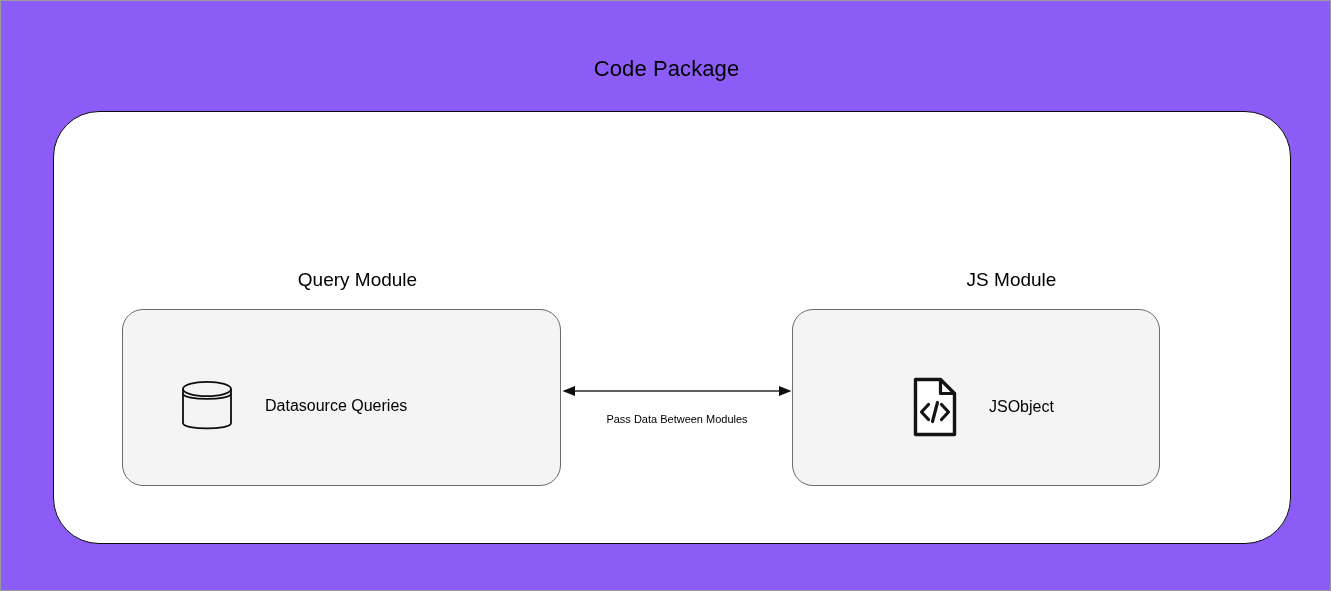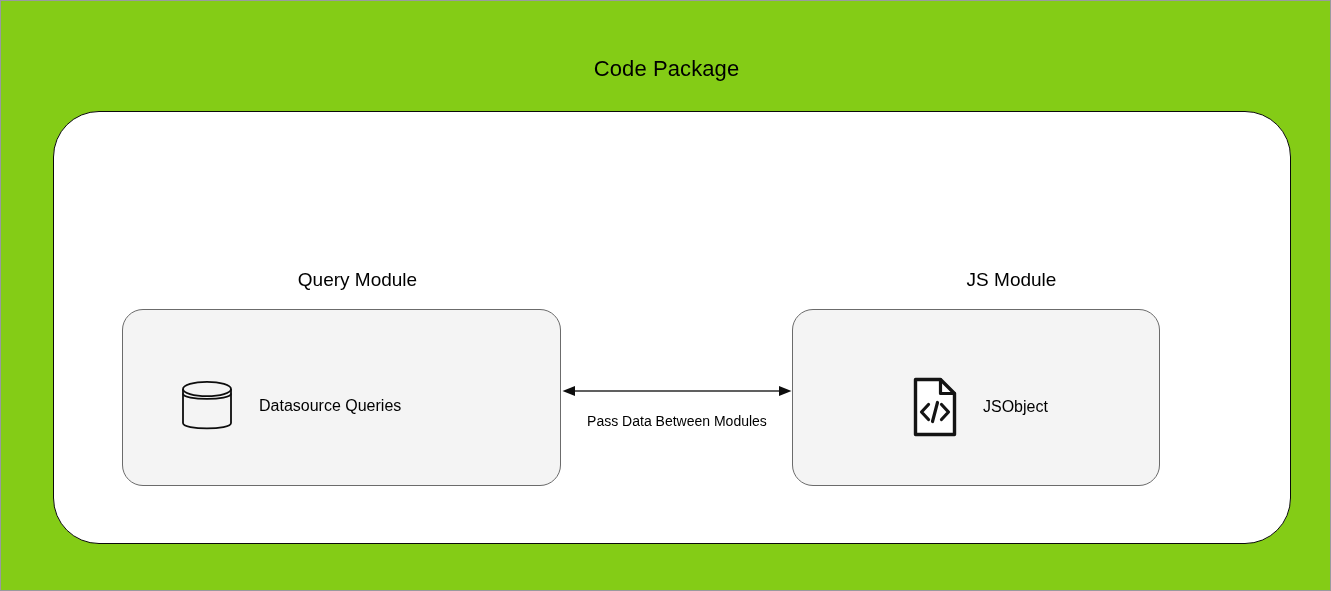--- a/index.html
+++ b/index.html
@@ -9,21 +9,21 @@
   }
   body {
     font-family: "Liberation Sans", sans-serif;
     -webkit-font-smoothing: antialiased;
   }
 
   #canvas {
     position: relative;
     width: 1331px;
     height: 591px;
-    background: #84cc16;
+    background: #8b5cf6;
     box-sizing: border-box;
     border: 1px solid #9a9a9e;
     overflow: hidden;
   }
 
   
   .package-title {
     position: absolute;
     left: 0;
     top: 55px;
@@ -79,21 +79,21 @@
   }
   .module-box.query { left: 121px; width: 439px; }
   .module-box.js    { left: 791px; width: 368px; }
 
   
   .node-row {
     position: absolute;
     top: 66px;
     display: flex;
     align-items: center;
-    gap: 24px;
+    gap: 30px;
   }
   .node-row.query { left: 56px; }
   .node-row.js    { left: 118px; }
 
   .node-icon {
     flex: 0 0 auto;
     display: block;
     line-height: 0;
   }
   .node-label {
@@ -109,21 +109,21 @@
     top: 378px;
     width: 232px;
     height: 24px;
   }
   .connector-label {
     position: absolute;
     left: 560px;
     top: 412px;
     width: 232px;
     text-align: center;
-    font-size: 14px;
+    font-size: 11px;
     color: #000000;
     white-space: nowrap;
   }
 </style>
 </head>
 <body>
 
 <div id="canvas">
 
   <div class="package-title">Code Package</div>

